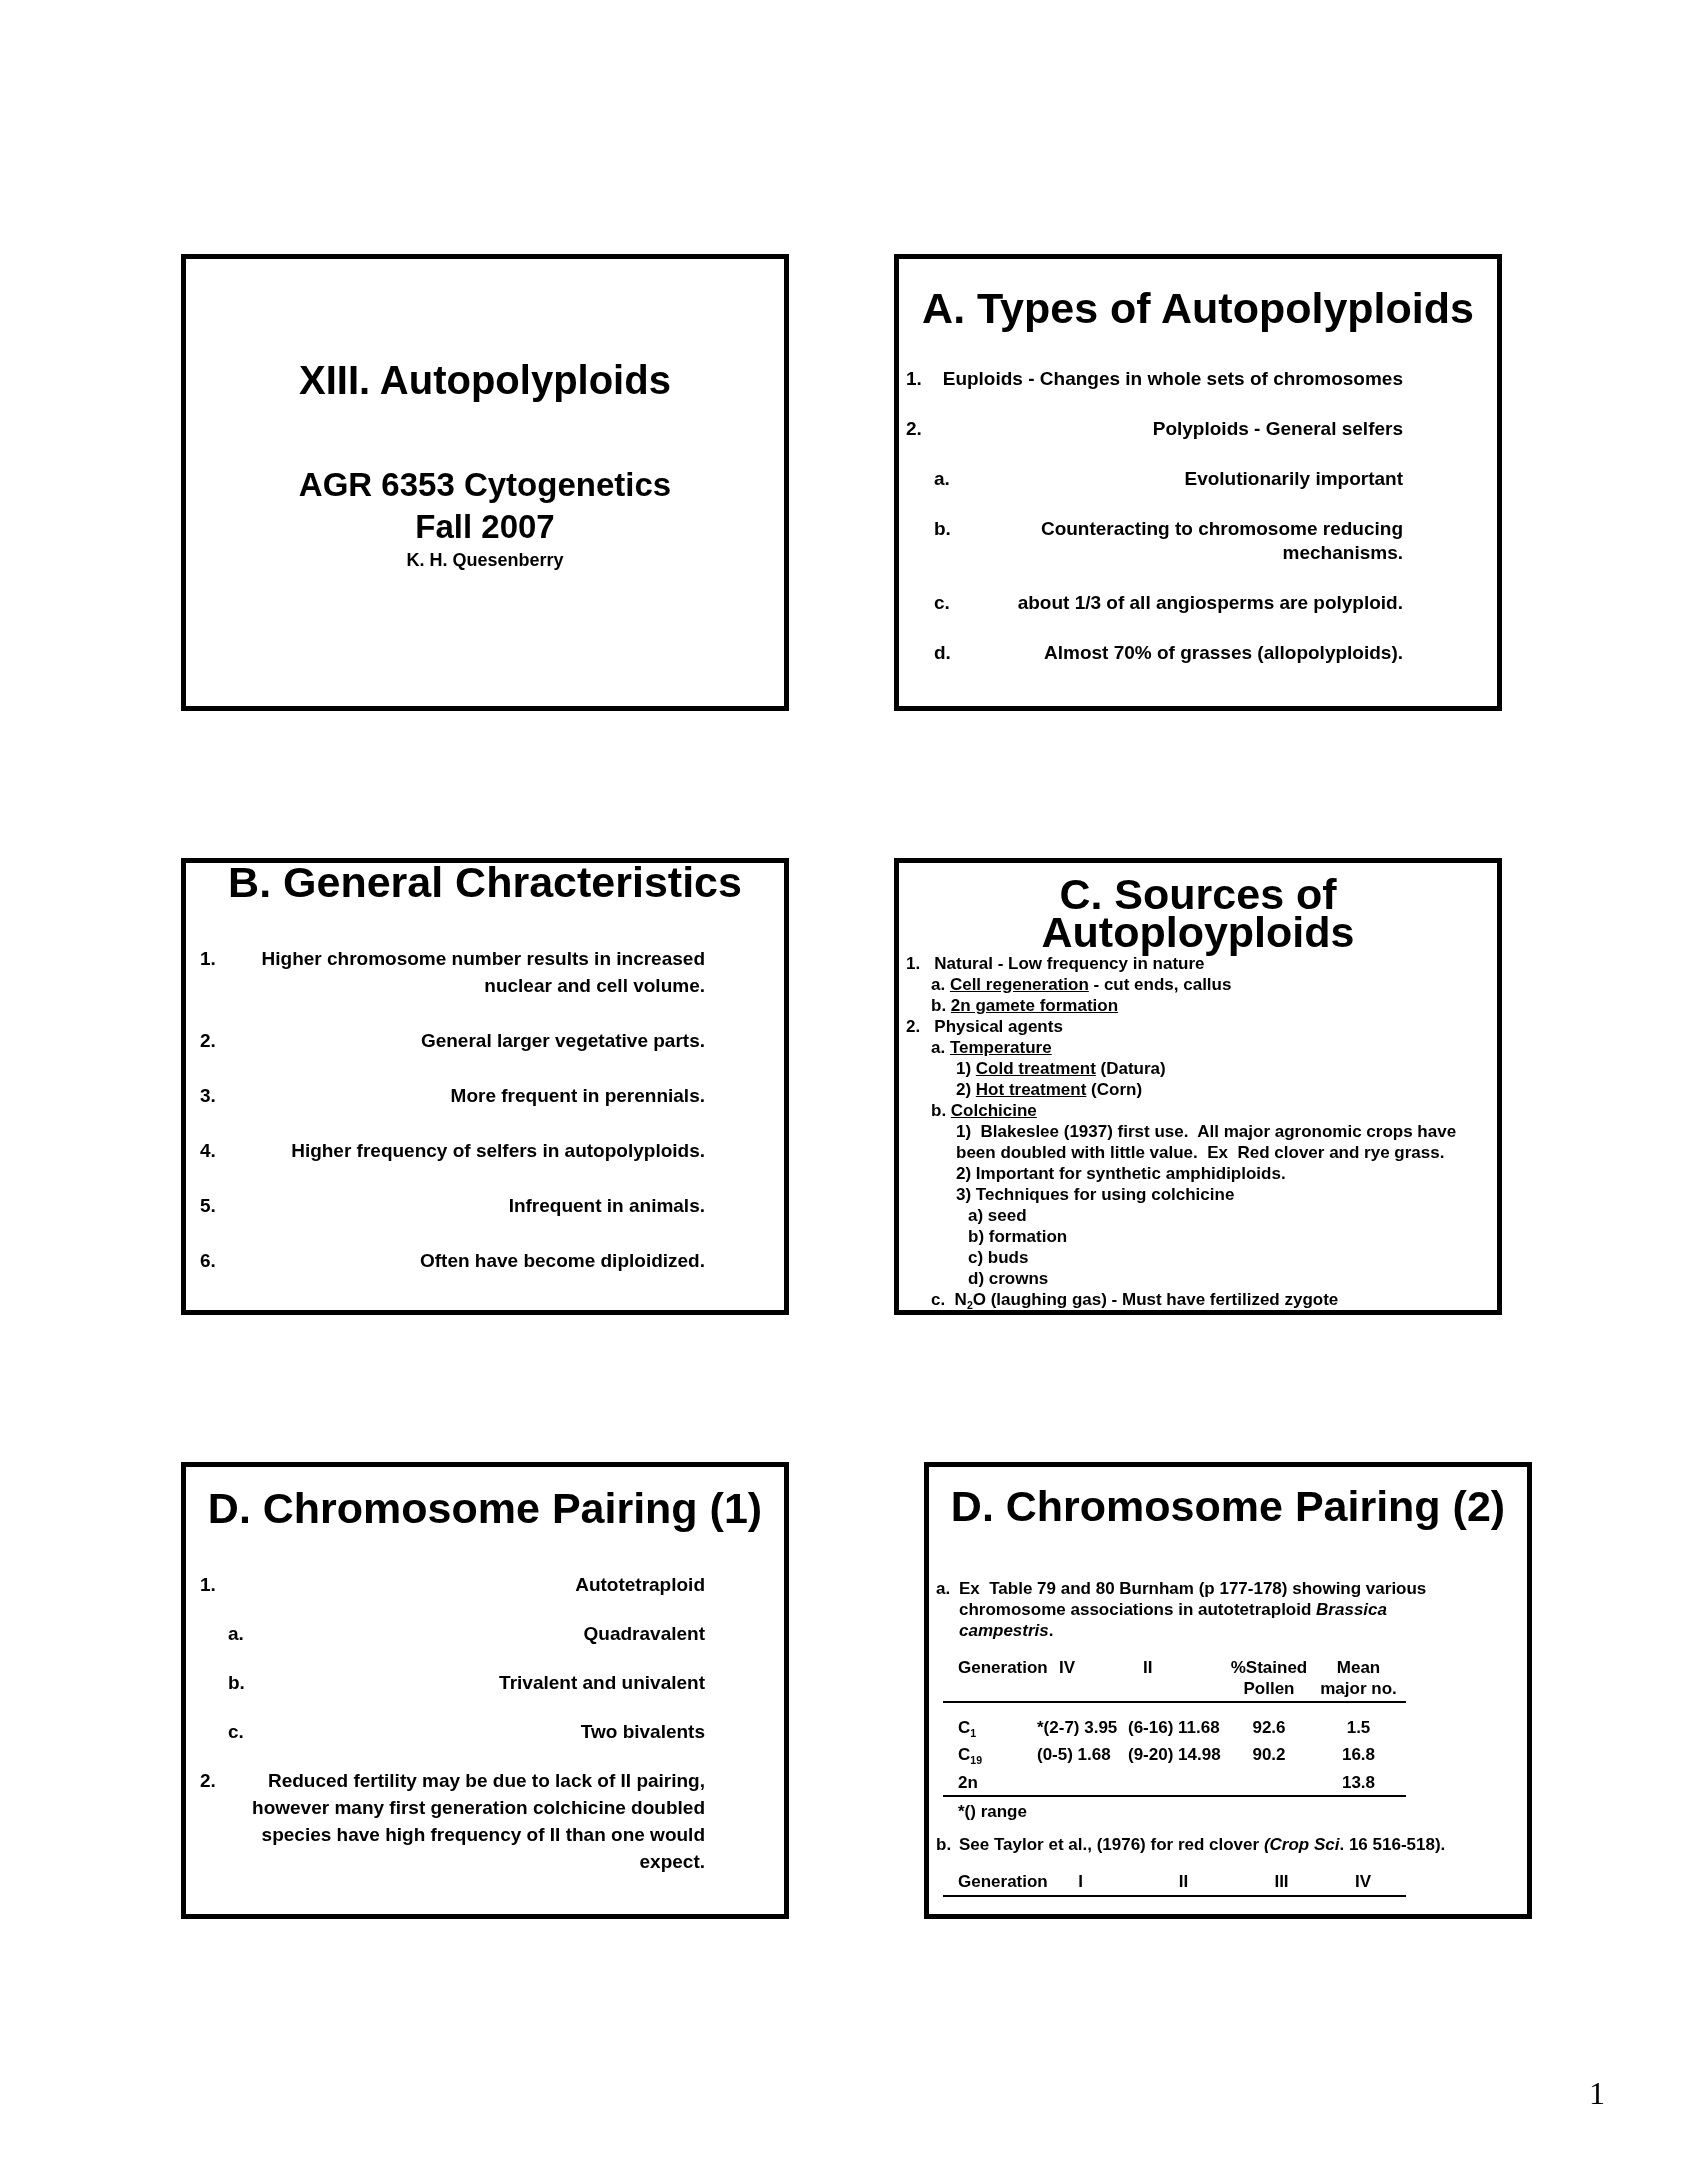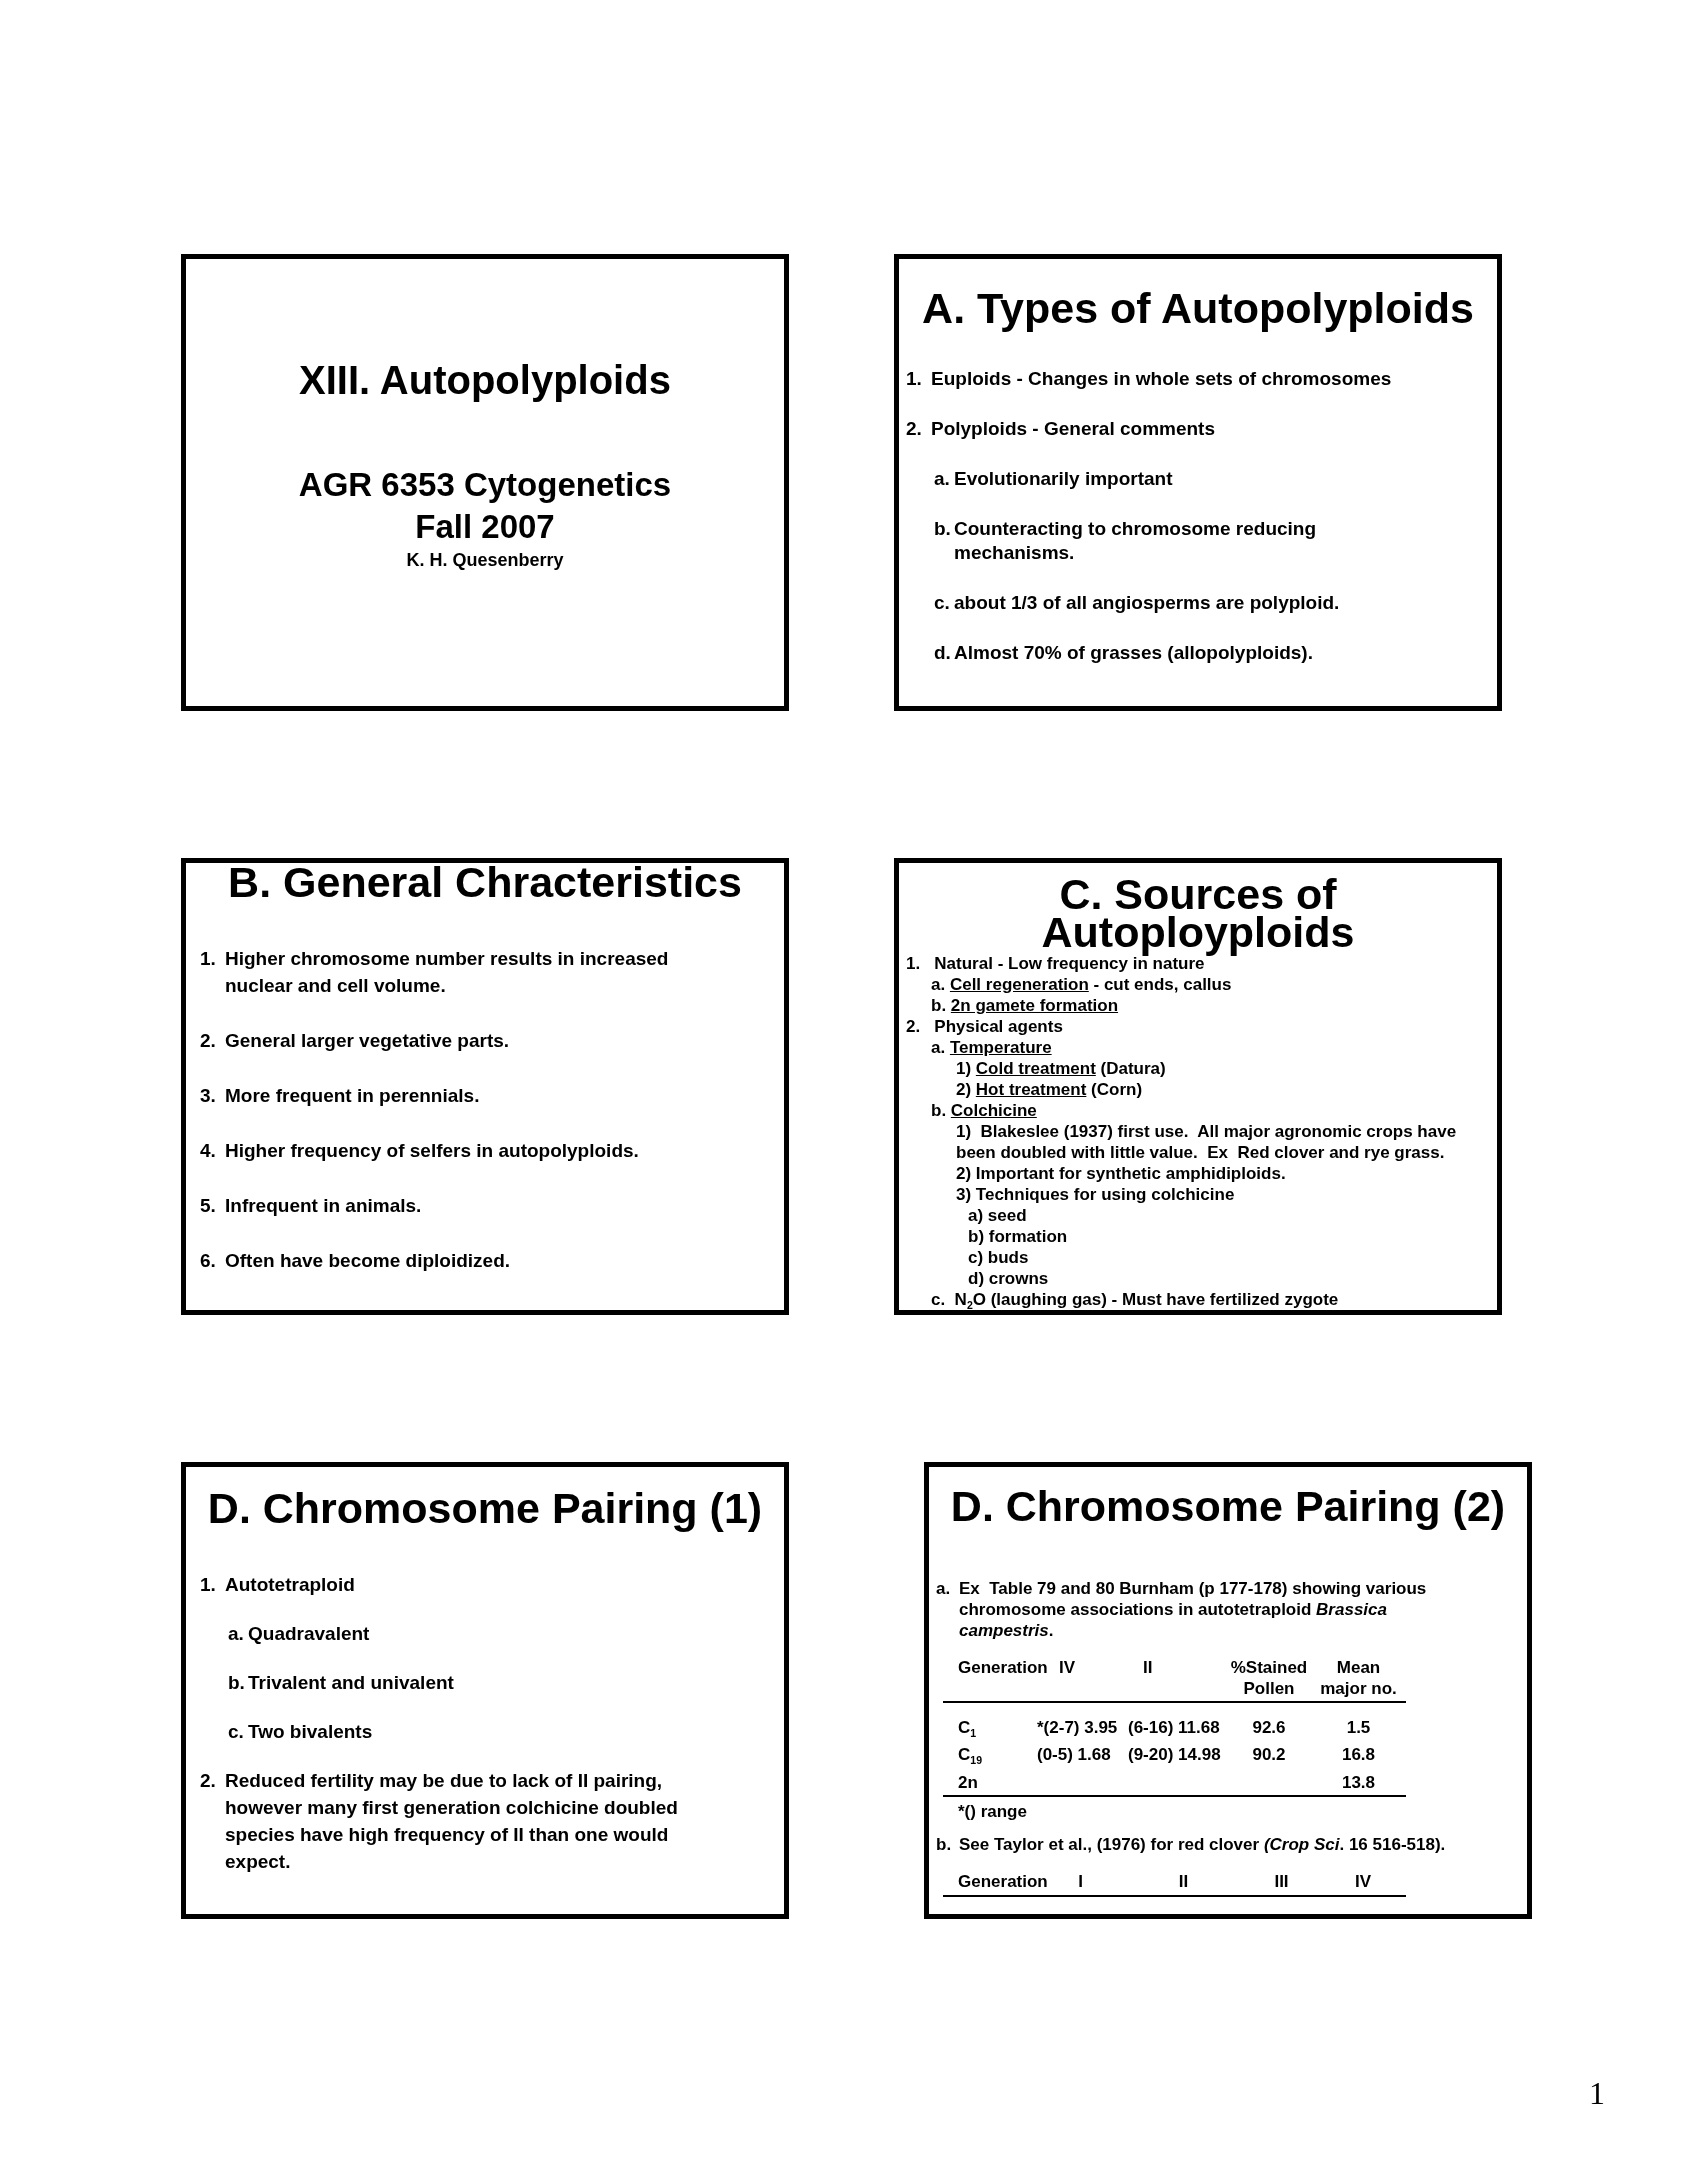--- a/index.html
+++ b/index.html
@@ -35,21 +35,21 @@
   #s2 .plist{margin-top:40px;padding-left:7px;padding-right:94px;line-height:24px;}
   #s3 .plist{margin-top:44px;padding-left:14px;padding-right:79px;line-height:27px;}
   #s5 .plist{margin-top:44px;padding-left:14px;padding-right:79px;line-height:27px;}
   .li{display:flex;}
   #s2 .li{margin-bottom:26px;}
   #s3 .li{margin-bottom:28px;}
   #s5 .li{margin-bottom:22px;}
   .li .lbl{flex:0 0 25px;}
   .li.i1{padding-left:28px;}
   .li.i1 .lbl{flex:0 0 20px;}
-  .li .txt{flex:1;}
+  .li .txt{flex:1;text-align:right;}
 
   
   .olist{font-size:17px;line-height:21px;margin-top:2px;padding-right:8px;}
   .cline{white-space:nowrap;}
   .cline.ind0{padding-left:7px;}
   .cline.ind1{padding-left:32px;}
   .cline.ind2{padding-left:57px;}
   .cline.ind3{padding-left:69px;}
   .u{text-decoration:underline;}
   .i{font-style:italic;}
@@ -100,21 +100,21 @@
 
 <div class="slide" id="s2">
   <div class="stitle">A. Types of Autopolyploids</div>
   <div class="plist">
       <div class="li i0">
         <span class="lbl">1.</span>
         <span class="txt">Euploids - Changes in whole sets of chromosomes</span>
       </div>
       <div class="li i0">
         <span class="lbl">2.</span>
-        <span class="txt">Polyploids - General comments</span>
+        <span class="txt">Polyploids - General selfers</span>
       </div>
       <div class="li i1">
         <span class="lbl">a.</span>
         <span class="txt">Evolutionarily important</span>
       </div>
       <div class="li i1">
         <span class="lbl">b.</span>
         <span class="txt">Counteracting to chromosome reducing mechanisms.</span>
       </div>
       <div class="li i1">

